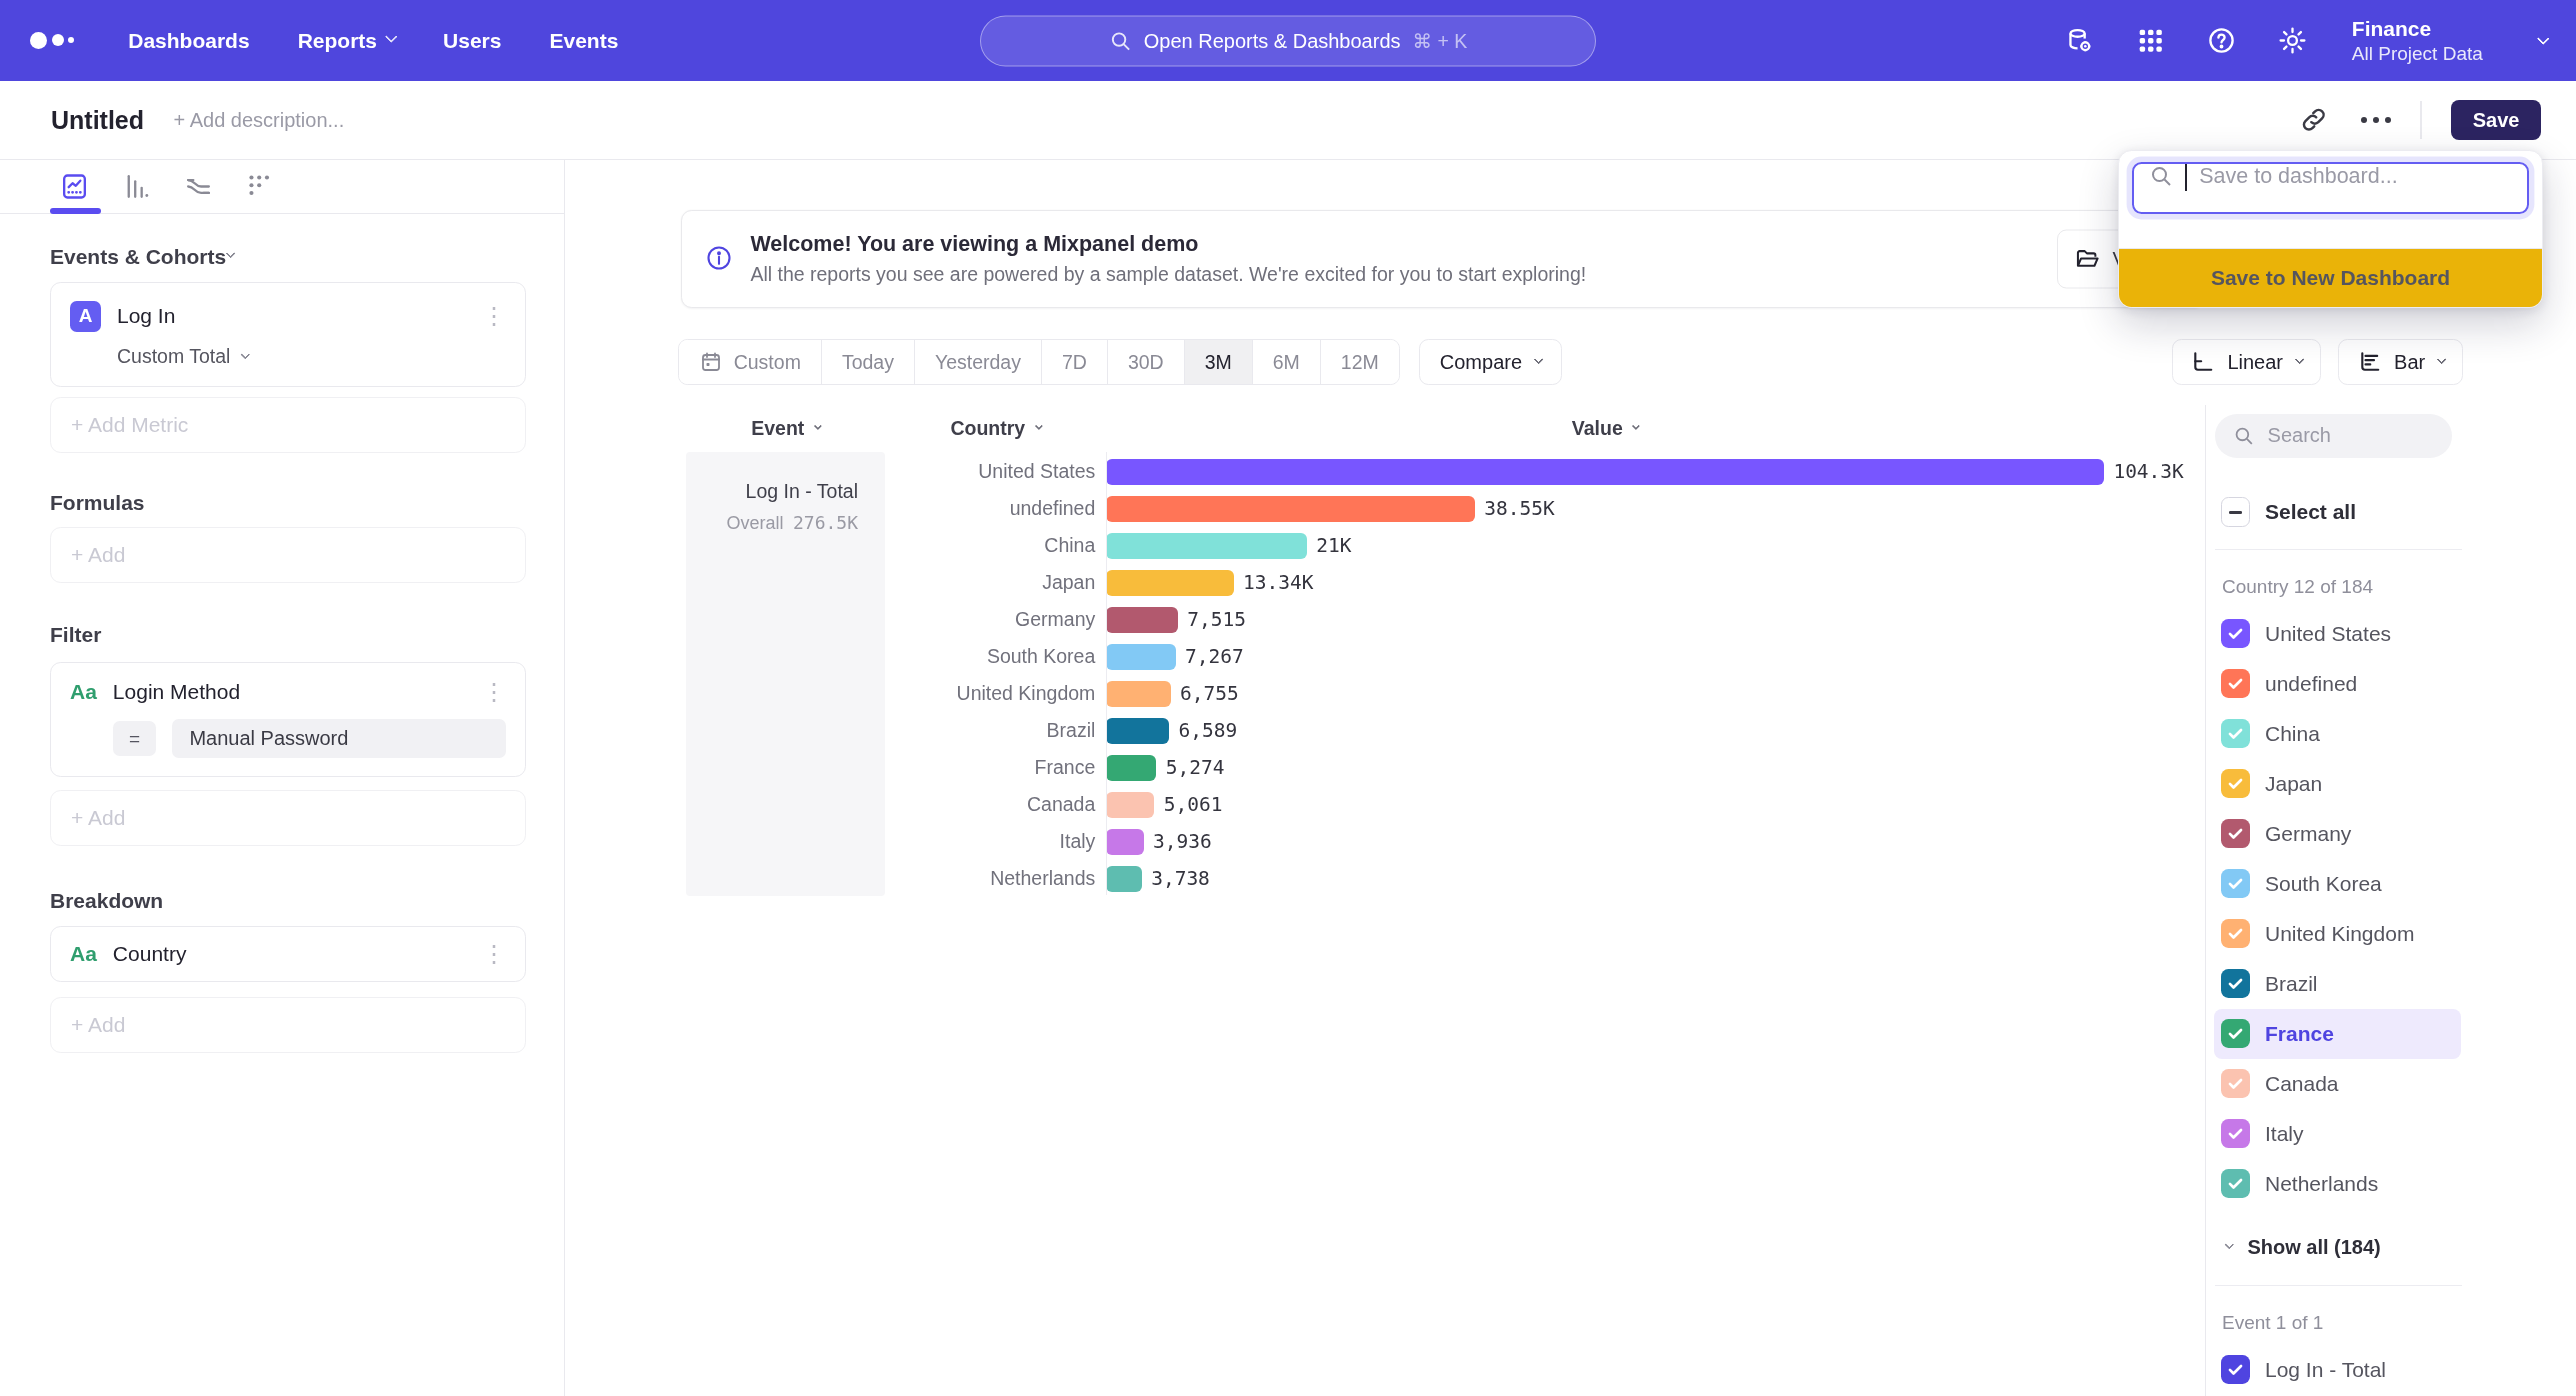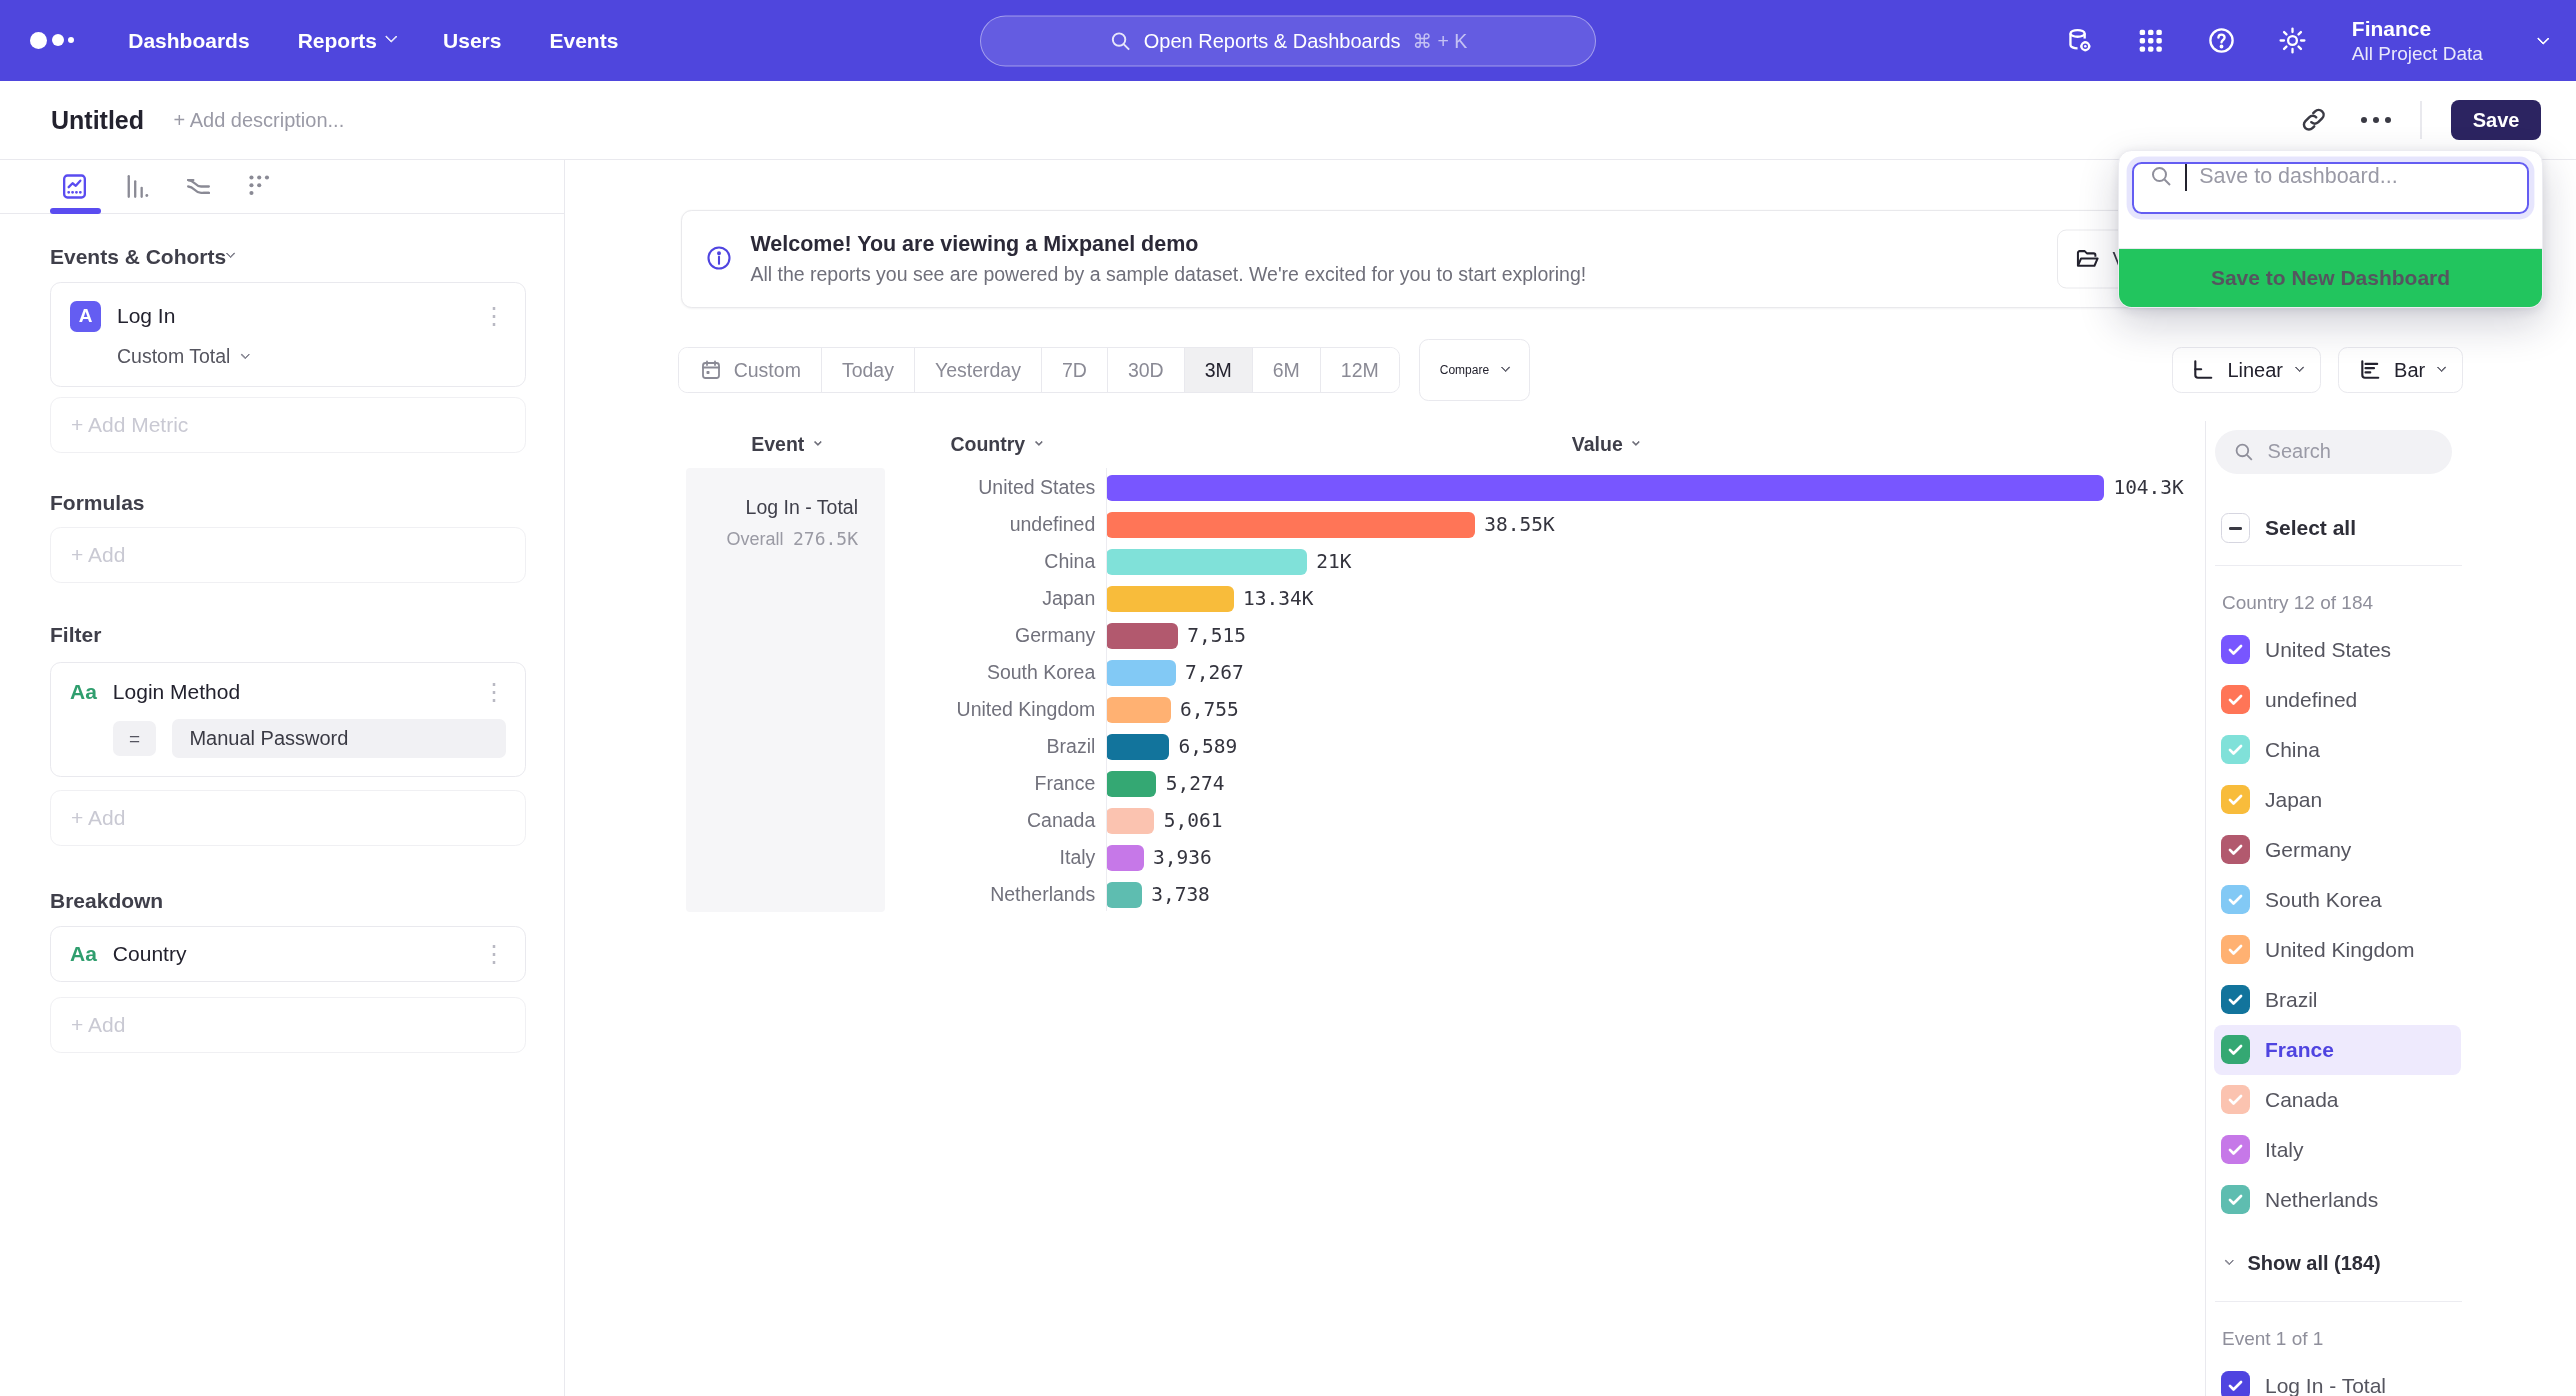--- a/index.html
+++ b/index.html
@@ -76,22 +76,22 @@
   .banner-action { position:absolute; right:5.4px; top:50%; transform:translateY(-50%); height:59px; width:142px;
      border:1.3px solid #e9e9ec; border-radius:9.4px; background:#fff; display:flex; align-items:center; gap:12px;
      padding:0 16px; font-size:20px; color:#3a3a44; overflow:hidden; cursor:pointer; }
 
   .controls { margin-top:31px; padding:0 113px 0 113px; display:flex; align-items:center; }
   .seg { display:flex; border:1.3px solid #e9e9ee; border-radius:9.4px; overflow:hidden; height:46px; background:#fff;}
   .seg .rbtn { display:flex; align-items:center; gap:10.7px; padding:0 20px; font-size:19.5px; color:#8a8a95;
                border-right:1.3px solid #e9e9ee; cursor:pointer; background:#fff;}
   .seg .rbtn:last-child { border-right:none; }
   .seg .rbtn.sel { background:#f0f0f2; color:#23222e; }
-  .compare { margin-left:19px; height:62px; border:1.3px solid #e9e9ee; border-radius:9.4px; background:#fff;
-             display:flex; align-items:center; gap:12px; padding:0 20px; font-size:12px; color:#23222e; cursor:pointer;}
+  .compare { margin-left:19px; height:46px; border:1.3px solid #e9e9ee; border-radius:9.4px; background:#fff;
+             display:flex; align-items:center; gap:12px; padding:0 20px; font-size:20px; color:#23222e; cursor:pointer;}
   .compare .chev, .ctl .chev { color:#6f6f7a; width:7.4px; height:7.4px; margin-top:-3.4px;}
   .ctl-group { margin-left:auto; display:flex; gap:17.4px; }
   .ctl { height:46px; border:1.3px solid #e9e9ee; border-radius:9.4px; background:#fff; display:flex; align-items:center;
          gap:12px; padding:0 17.4px; font-size:20px; color:#23222e; cursor:pointer; }
 
   .chart-section { flex:1; display:flex; margin-top:20px; min-height:0; }
   .chart-main { flex:1; position:relative; padding-left:121px; min-width:0; }
   .chead { display:flex; height:47px; align-items:center; }
   .chead .hc { display:flex; align-items:center; justify-content:center; gap:9.4px; font-size:19.5px; font-weight:600; color:#3f3f4a; cursor:pointer;}
   .chead .hc .chev{ color:#6f6f7a; width:6px; height:6px; margin-top:-2.7px;}
@@ -130,21 +130,21 @@
   .showall .chev { color:#8a8a95; width:6.7px; height:6.7px; margin-top:-5.4px;}
 
   
   .popup { position:absolute; left:2118px; top:150px; width:425px; height:158px; background:#fff; border:0.7px solid #ececf1;
            border-radius:13.4px; box-shadow:0 16px 40px rgba(25,25,60,.20), 0 2.7px 9.4px rgba(25,25,60,.10); z-index:50;
            display:flex; flex-direction:column; overflow:hidden;}
   .pinput { margin:10.7px 13.4px 0 13.4px; height:52px; border:2px solid #645df2; border-radius:9.4px;
             box-shadow:0 0 0 5.4px rgba(100,93,242,.16); display:flex; align-items:flex-start; gap:12px; padding:0 14.8px; }
   .pinput .caret { width:2px; height:27px; background:#23222e; }
   .pinput .ph { font-size:21.5px; color:#9a9aa6; }
-  .pfooter { margin-top:auto; height:59px; background:#22c55e; border-top:1.3px solid #e9e9ee; display:flex;
+  .pfooter { margin-top:auto; height:59px; background:#eab308; border-top:1.3px solid #e9e9ee; display:flex;
              align-items:center; justify-content:center; font-size:21px; font-weight:600; color:#55555f; cursor:pointer;}
 </style>
 </head>
 <body>
 
 <header class="topnav">
   <div class="logo">
     <i class="d1"></i>
       <i class="d2"></i>
       <i class="d3"></i>

